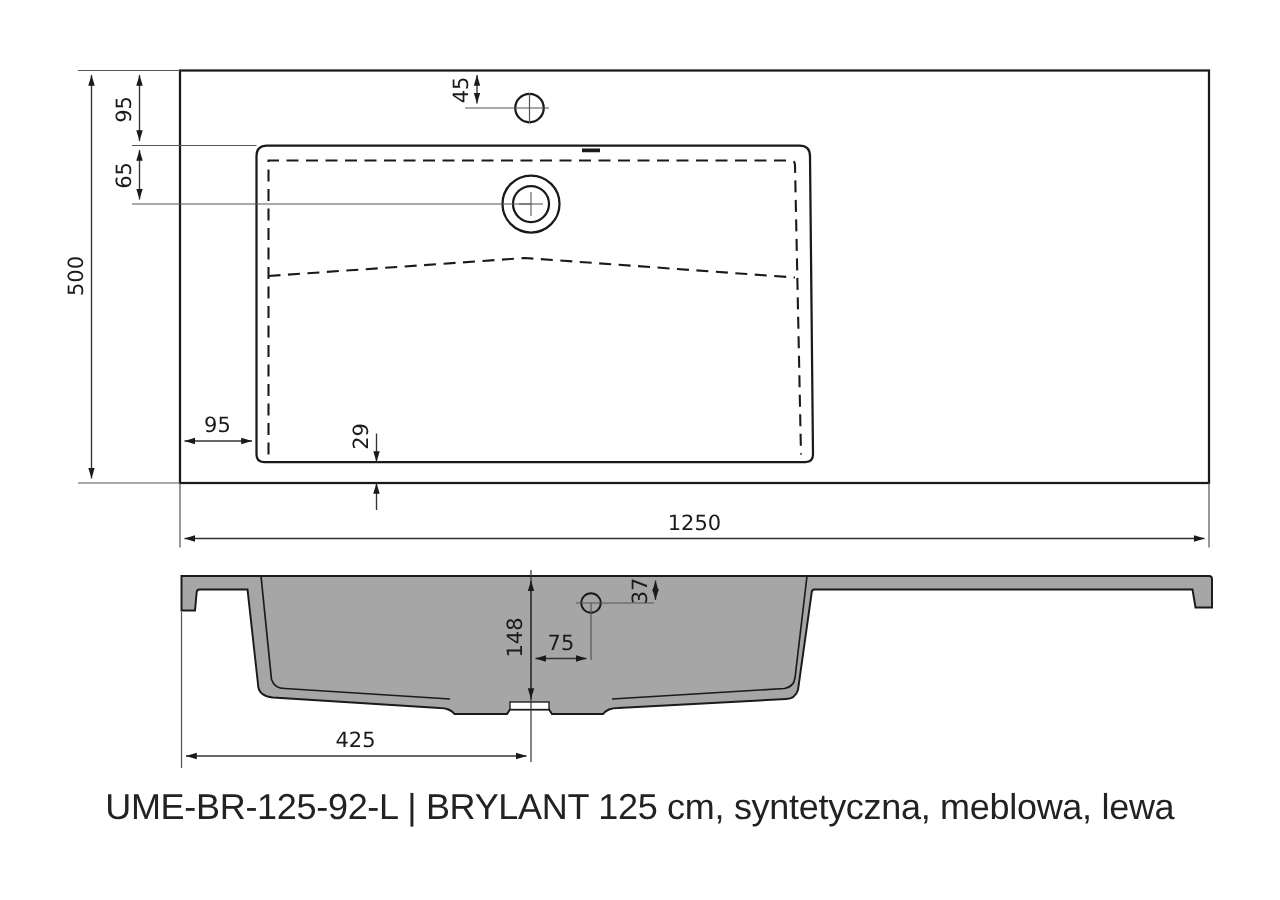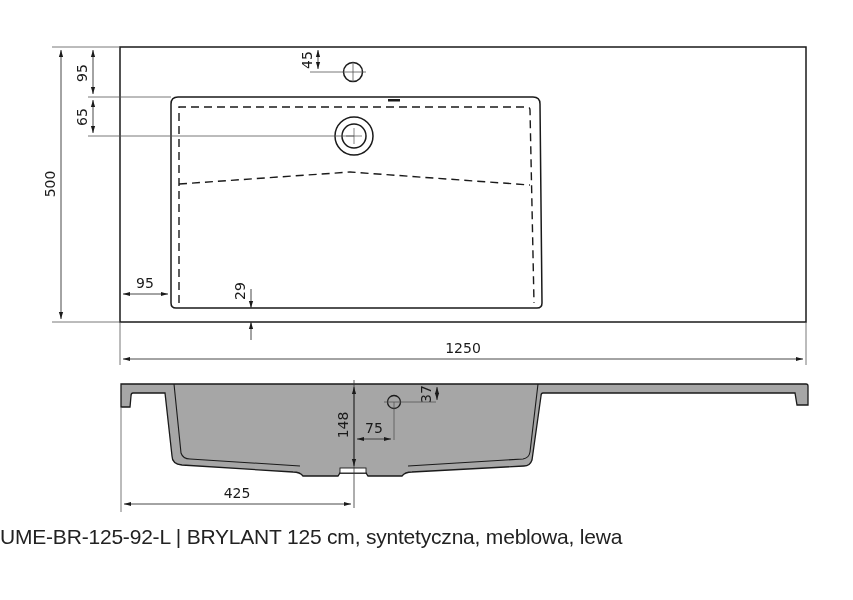--- a/index.html
+++ b/index.html
@@ -1,19 +1,19 @@
 <!DOCTYPE html>
 <html><head>
 <meta charset="utf-8">
 <style>
   html,body{margin:0;padding:0;background:#ffffff;}
   body{width:853px;height:600px;overflow:hidden;position:relative;font-family:"DejaVu Sans","Liberation Sans",sans-serif;}
   svg{position:absolute;left:0;top:0;}
   .dim-text{font-family:"DejaVu Sans","Liberation Sans",sans-serif;font-size:14px;fill:#1a1a1a;}
-  .caption{position:absolute;left:0;top:525px;width:853px;text-align:left;font-family:"Liberation Sans","DejaVu Sans",sans-serif;font-size:21px;color:#222;letter-spacing:-0.2px;}
+  .caption{position:absolute;left:0;top:525px;width:853px;text-align:center;font-family:"Liberation Sans","DejaVu Sans",sans-serif;font-size:24px;color:#222;letter-spacing:-0.2px;}
 </style>
 </head>
 <body>
 
 <svg width="853" height="600" viewBox="0 0 853 600">
   <defs>
     <marker id="arr" viewBox="0 0 10 10" refX="10" refY="5" markerWidth="8" markerHeight="8" orient="auto-start-reverse">
       <path d="M0,2 L10,5 L0,8 z" fill="#1a1a1a"></path>
     </marker>
   </defs>

